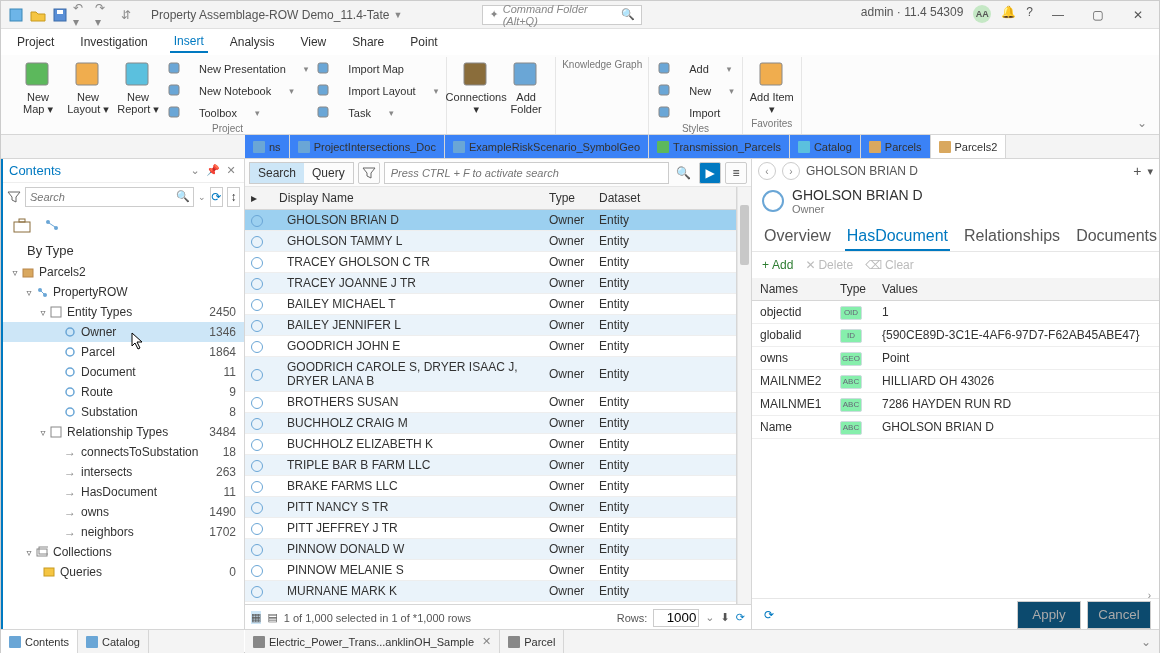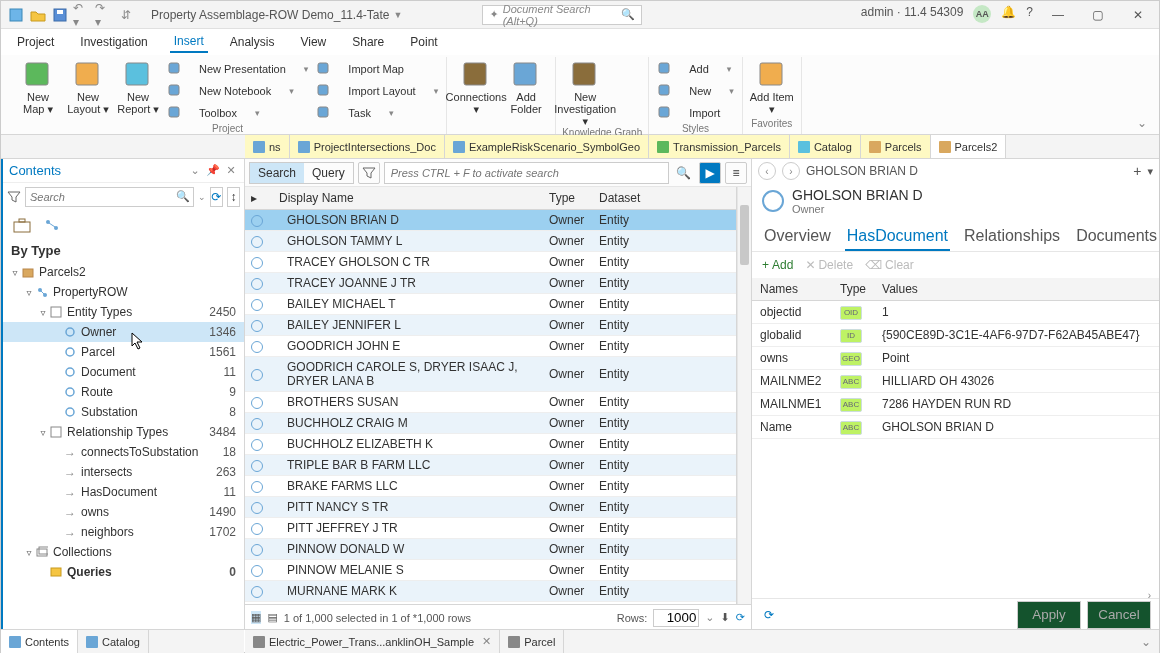--- a/index.html
+++ b/index.html
@@ -28,40 +28,40 @@
 .ribbon-group .group-label { text-align: center; font-size: 10px; color: #777; height: 14px; }
 .big-btn { display: flex; flex-direction: column; align-items: center; width: 46px; cursor: pointer; font-size: 11px; text-align: center; line-height: 1.1; padding-top: 2px; }
 .big-btn .icon-box { width: 28px; height: 28px; margin-bottom: 2px; }
 .small-btn-col { display: flex; flex-direction: column; gap: 2px; }
 .small-btn { display: flex; align-items: center; gap: 16px; cursor: pointer; font-size: 11px; height: 20px; padding: 0 2px; }
 .small-btn .sicon { width: 16px; height: 16px; }
 .ribbon-collapse { margin-left: auto; align-self: flex-end; padding: 4px; cursor: pointer; color: #888; }
 
 
 .doc-tabs { height: 24px; background: #f4f4f4; display: flex; align-items: stretch; border-bottom: 1px solid #d6d6d6; overflow: hidden; }
-.doc-tab { display: flex; align-items: center; gap: 4px; padding: 0 8px; border-right: 1px solid #d6d6d6; font-size: 11px; cursor: pointer; white-space: nowrap; background: #fef9c3; }
+.doc-tab { display: flex; align-items: center; gap: 4px; padding: 0 8px; border-right: 1px solid #d6d6d6; font-size: 11px; cursor: pointer; white-space: nowrap; background: #3b82f6; }
 .doc-tab.active { background: #fff; }
 .doc-tab .dticon { width: 12px; height: 12px; }
 
 
 .main { display: flex; height: calc(653px - 28px - 26px - 80px - 24px - 24px); }
 
 
 .contents-panel { width: 244px; border-right: 1px solid #d6d6d6; display: flex; flex-direction: column; border-left: 2px solid #0079c1; }
 .panel-header { height: 24px; display: flex; align-items: center; padding: 0 6px; background: #fff; border-bottom: 1px solid #eee; }
 .panel-header .title { color: #0079c1; font-weight: 500; font-size: 13px; }
 .panel-header .spacer { flex: 1; }
 .panel-header .hdr-btn { width: 14px; height: 14px; color: #888; cursor: pointer; display: flex; align-items: center; justify-content: center; margin-left: 4px; font-size: 11px; }
 .search-row { height: 28px; display: flex; align-items: center; padding: 0 4px; gap: 4px; }
 .search-row .filter-btn { width: 18px; height: 18px; cursor: pointer; display:flex; align-items:center; justify-content:center; }
 .search-row input { flex: 1; height: 20px; border: 1px solid #ccc; padding: 0 20px 0 4px; font-style: italic; color: #888; font-size: 11px; }
 .search-row .after-btn { width: 20px; height: 20px; border: 1px solid #ccc; cursor: pointer; display:flex; align-items:center; justify-content:center; }
 .panel-icons { padding: 4px 8px; display: flex; gap: 8px; }
 .panel-icons .picon { width: 22px; height: 20px; cursor: pointer; display:flex; align-items:center; justify-content:center; }
-.by-type { padding: 4px 8px; font-weight: bold; font-size: 13px; }
+.by-type { padding: 4px 24px; font-weight: normal; font-size: 13px; }
 .tree { flex: 1; overflow: auto; font-size: 12px; }
 .tree-row { display: flex; align-items: center; height: 20px; padding-right: 8px; cursor: pointer; }
 .tree-row.selected { background: #cde6f7; }
 .tree-row .exp { width: 12px; text-align: center; color: #666; font-size: 10px; }
 .tree-row .ticon { width: 14px; height: 14px; margin-right: 4px; display:flex; align-items:center; justify-content:center; }
 .tree-row .label { flex: 1; white-space: nowrap; overflow:hidden; text-overflow:ellipsis; }
 .tree-row .count { color: #555; }
 
 
 .center { flex: 1; display: flex; flex-direction: column; min-width: 0; }
@@ -101,23 +101,23 @@
 .rp-tab { padding: 4px 2px; cursor: pointer; font-size: 16px; color: #555; }
 .rp-tab.active { color: #0079c1; border-bottom: 2px solid #0079c1; }
 .rp-actions { display: flex; gap: 12px; padding: 6px 10px; font-size: 12px; }
 .rp-actions .act { cursor: pointer; display: flex; align-items: center; gap: 3px; }
 .rp-actions .add { color: #2e7d32; }
 .rp-actions .disabled { color: #bbb; }
 .rp-table { flex: 1; overflow: auto; }
 .rp-table table { width: 100%; border-collapse: collapse; font-size: 12px; }
 .rp-table th { background: #f4f4f4; text-align: left; padding: 4px 8px; font-weight: normal; border-bottom: 1px solid #d6d6d6; }
 .rp-table td { padding: 3px 8px; border-bottom: 1px solid #eee; }
-.rp-table .tybadge { display: inline-block; width: 22px; height: 14px; background: #bef264; border: 1px solid #cdd; border-radius: 2px; font-size: 8px; text-align: center; line-height: 12px; color: #667; }
+.rp-table .tybadge { display: inline-block; width: 22px; height: 14px; background: #86efac; border: 1px solid #cdd; border-radius: 2px; font-size: 8px; text-align: center; line-height: 12px; color: #667; }
 .rp-footer { height: 32px; display: flex; align-items: center; justify-content: flex-end; gap: 6px; padding: 0 8px; border-top: 1px solid #e6e6e6; }
-.rp-footer button { width: 64px; height: 28px; border: 1px solid #ccc; background: #14532d; color: #aaa; cursor: default; }
+.rp-footer button { width: 64px; height: 28px; border: 1px solid #ccc; background: #0c4a6e; color: #aaa; cursor: default; }
 
 
 .bottom-tabs-left { height: 24px; display: flex; align-items: stretch; border-top: 1px solid #d6d6d6; background: #f4f4f4; position: absolute; bottom: 0; left: 1px; width: 243px; }
 .bottom-tabs-center { height: 24px; display: flex; align-items: stretch; border-top: 1px solid #d6d6d6; background: #f4f4f4; position: absolute; bottom: 0; left: 245px; right: 1px; }
 .btab { display: flex; align-items: center; gap: 4px; padding: 0 8px; border-right: 1px solid #d6d6d6; font-size: 11px; cursor: pointer; }
 .btab.active { background: #fff; }
 .btab .bicon { width: 12px; height: 12px; }
 .bottom-tabs-center .spacer { flex:1; }
 .bottom-tabs-center .chev { padding: 0 8px; display:flex; align-items:center; color:#888; cursor:pointer; }
 
@@ -147,21 +147,21 @@
     <span class="qat-icon" style="color:#888">↶ ▾</span>
     <span class="qat-icon" style="color:#888">↷ ▾</span>
     <span class="qat-icon" style="color:#888">⇵</span>
   </div>
   <div class="project-title">
     <span>Property Assemblage-ROW Demo_11.4-Tate</span>
     <span style="color:#888;font-size:9px">▼</span>
   </div>
   <div class="command-search">
     <span style="margin-right:4px;font-style:normal">✦</span>
-    <span>Document Search (Alt+Q)</span>
+    <span>Command Folder (Alt+Q)</span>
     <span style="margin-left:auto;font-style:normal">🔍</span>
   </div>
   <div class="right">
     <span><span>admin</span> · <span>11.4 54309</span></span>
     <span class="avatar">AA</span>
     <span>🔔</span>
     <span>?</span>
     <span class="winbtn">—</span>
     <span class="winbtn">▢</span>
     <span class="winbtn">✕</span>
@@ -280,30 +280,20 @@
             <svg width="26" height="26">
               <rect x="2" y="2" width="22" height="22" fill="#6aa6d6" stroke="#888" rx="2"></rect>
             </svg>
           </div>
           <span>Add Folder</span>
         </div>
       </div>
       <div class="group-label"></div>
     </div>
     <div class="ribbon-group">
-      <div class="group-body">
-        <div class="big-btn">
-          <div class="icon-box">
-            <svg width="26" height="26">
-              <rect x="2" y="2" width="22" height="22" fill="#8a6d3b" stroke="#888" rx="2"></rect>
-            </svg>
-          </div>
-          <span>New Investigation ▾</span>
-        </div>
-      </div>
       <div class="group-label">Knowledge Graph</div>
     </div>
     <div class="ribbon-group">
       <div class="group-body">
         <div class="small-btn-col">
           <div class="small-btn">
             <span class="sicon">
               <svg width="14" height="14">
                 <rect x="2" y="2" width="10" height="10" fill="#6aa6d6" stroke="#888" rx="2"></rect>
               </svg>
@@ -491,21 +481,21 @@
           <span class="count">1346</span>
         </div>
         <div class="tree-row" style="padding-left: 48px;">
           <span class="exp"></span>
           <span class="ticon">
             <svg width="12" height="12">
               <circle cx="6" cy="6" r="4" fill="none" stroke="#6aa6d6" stroke-width="1.5"></circle>
             </svg>
           </span>
           <span class="label">Parcel</span>
-          <span class="count">1561</span>
+          <span class="count">1864</span>
         </div>
         <div class="tree-row" style="padding-left: 48px;">
           <span class="exp"></span>
           <span class="ticon">
             <svg width="12" height="12">
               <circle cx="6" cy="6" r="4" fill="none" stroke="#6aa6d6" stroke-width="1.5"></circle>
             </svg>
           </span>
           <span class="label">Document</span>
           <span class="count">11</span>
@@ -584,21 +574,21 @@
           <span class="exp">▿</span>
           <span class="ticon">
             <svg width="12" height="12">
               <rect x="1" y="3" width="10" height="7" fill="none" stroke="#888"></rect>
               <rect x="3" y="1" width="10" height="7" fill="none" stroke="#888"></rect>
             </svg>
           </span>
           <span class="label">Collections</span>
           <span class="count"></span>
         </div>
-        <div class="tree-row" style="padding-left: 34px; font-weight: bold;">
+        <div class="tree-row" style="padding-left: 27px;">
           <span class="exp"></span>
           <span class="ticon">
             <svg width="12" height="12">
               <rect x="1" y="2" width="10" height="8" fill="#f5c542" stroke="#c89a1f"></rect>
             </svg>
           </span>
           <span class="label">Queries</span>
           <span class="count">0</span>
         </div>
         <div style="position: absolute; left: 128px; top: 70px; pointer-events: none;">

